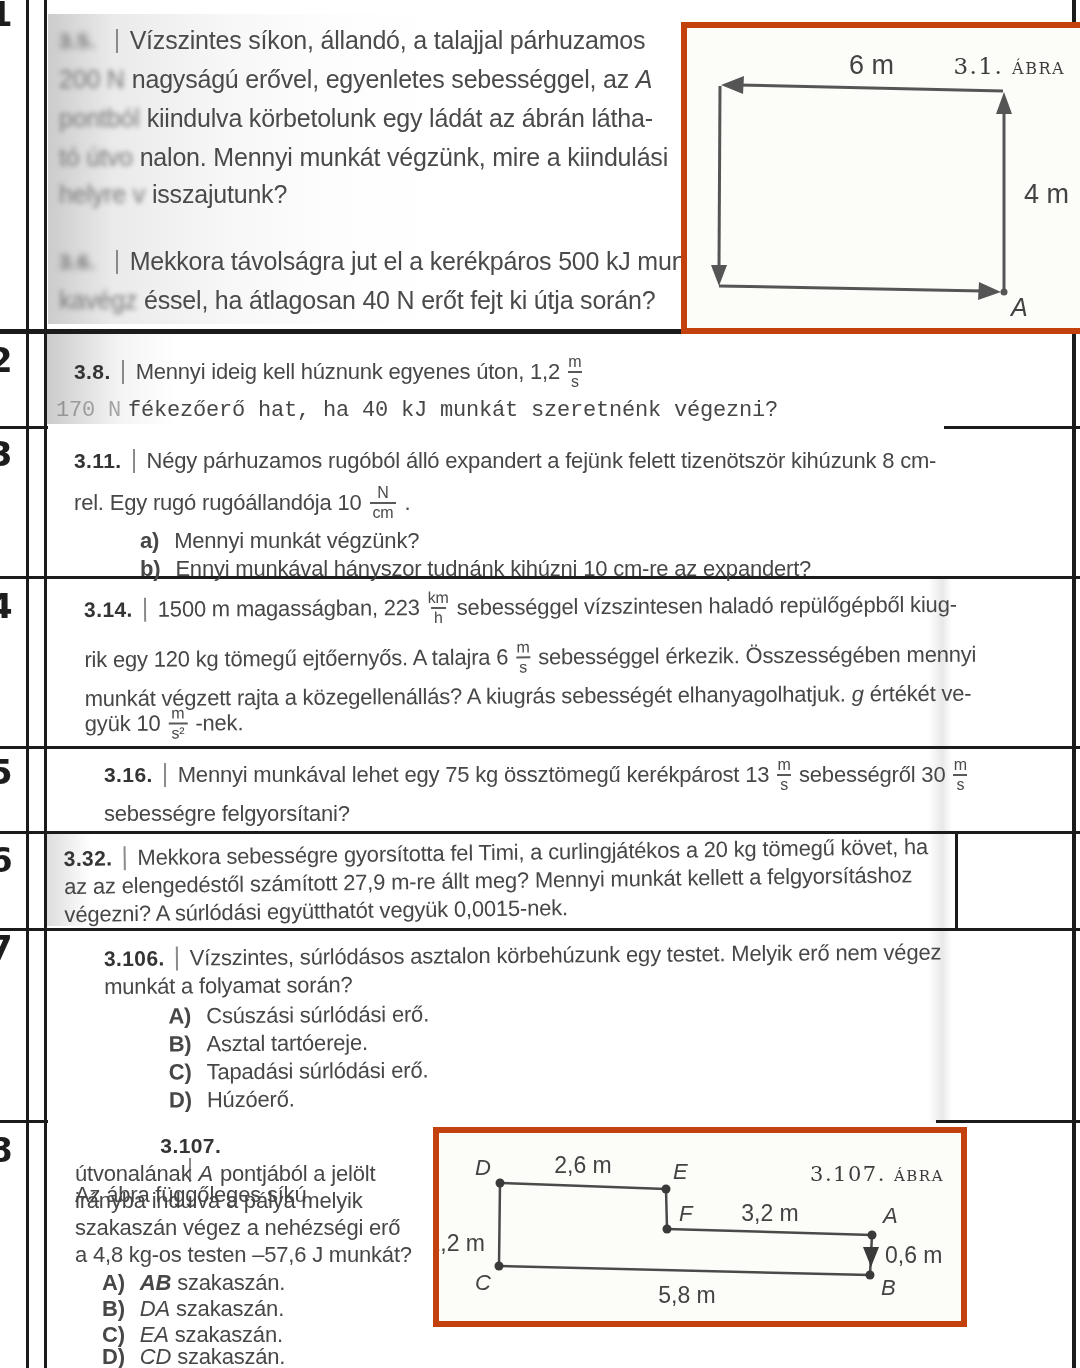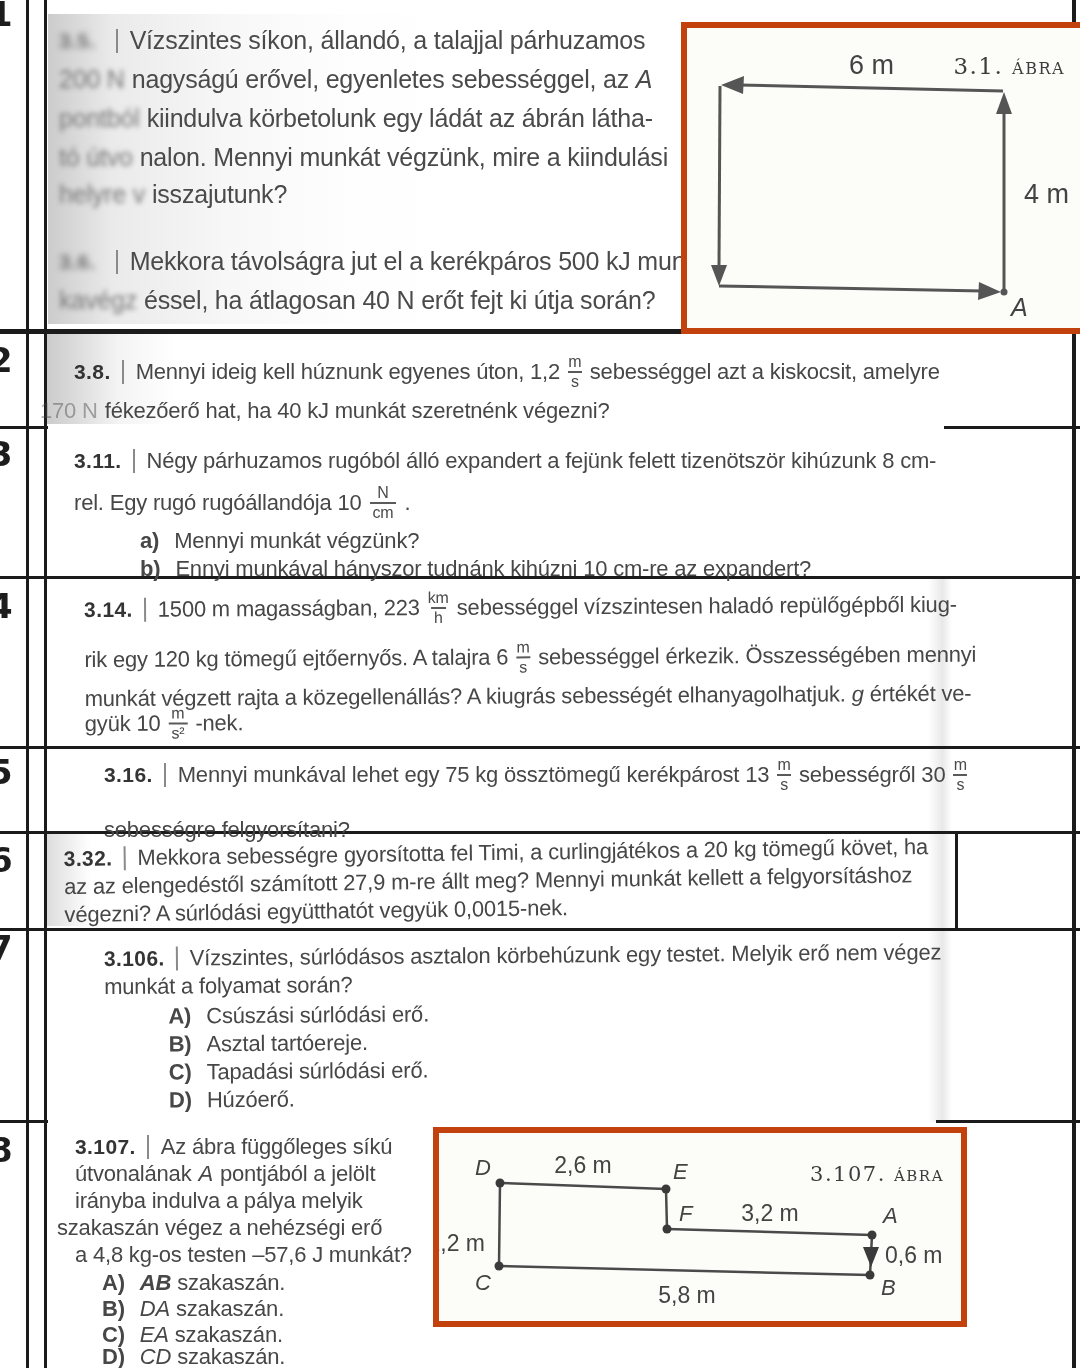--- a/index.html
+++ b/index.html
@@ -124,23 +124,22 @@
 
   <div>
     <div class="ln fx" style="left:74px;top:350px;height:44px;">
       <span class="pn">3.8.</span>
         <span class="pb"></span>
         <span>Mennyi ideig kell húznunk egyenes úton, 1,2</span>
         <span class="frac">
           <span class="fn">m</span>
           <span class="fd">s</span>
         </span>
-        <span>sebességgel azt a kiskocsit, amelyre</span>
-    </div>
-    <div class="ln" style="left:40px;top:398px;">
+    </div>
+    <div class="ln" style="left:56px;top:398px;font-family:Liberation Mono, monospace;">
       <span class="faded">170 N</span><span>fékezőerő hat, ha 40 kJ munkát szeretnénk végezni?</span>
     </div>
   </div>
 
   <div>
     <div class="ln fx" style="left:74px;top:448px;">
       <span class="pn">3.11.</span>
         <span class="pb"></span>
         <span>Négy párhuzamos rugóból álló expandert a fejünk felett tizenötször kihúzunk 8 cm-</span>
     </div>
@@ -200,21 +199,21 @@
         <span class="frac">
           <span class="fn">m</span>
           <span class="fd">s</span>
         </span>
         <span>sebességről 30</span>
         <span class="frac">
           <span class="fn">m</span>
           <span class="fd">s</span>
         </span>
     </div>
-    <div class="ln" style="left:104px;top:801px;margin-top:16px;">
+    <div class="ln" style="left:104px;top:801px;">
       <span>sebességre felgyorsítani?</span>
     </div>
   </div>
 
   <div style="position:absolute;left:0;top:0;width:1080px;height:0;transform:rotate(-0.8deg);transform-origin:70px 880px;">
     <div class="ln fx" style="left:64px;top:846px;">
       <span class="pn">3.32.</span>
         <span class="pb"></span>
         <span>Mekkora sebességre gyorsította fel Timi, a curlingjátékos a 20 kg tömegű követ, ha</span>
     </div>
@@ -243,32 +242,32 @@
     </div>
     <div class="ln" style="left:168px;top:1060px;">
       <span class="ol">C)</span><span>Tapadási súrlódási erő.</span>
     </div>
     <div class="ln" style="left:168px;top:1088px;">
       <span class="ol">D)</span><span>Húzóerő.</span>
     </div>
   </div>
 
   <div>
-    <div class="ln fx" style="left:75px;top:1134px;">
+    <div class="ln fx" style="left:75px;top:1134px;flex-direction:column;">
       <span class="pn">3.107.</span>
         <span class="pb"></span>
         <span>Az ábra függőleges síkú</span>
     </div>
     <div class="ln" style="left:75px;top:1161px;">
       <span>útvonalának</span><span class="it" style="margin:0 7px;">A</span><span>pontjából a jelölt</span>
     </div>
     <div class="ln" style="left:75px;top:1188px;">
       <span>irányba indulva a pálya melyik</span>
     </div>
-    <div class="ln" style="left:57px;top:1215px;">
+    <div class="ln" style="left:75px;top:1215px;">
       <span>szakaszán végez a nehézségi erő</span>
     </div>
     <div class="ln" style="left:75px;top:1242px;">
       <span>a 4,8 kg-os testen –57,6 J munkát?</span>
     </div>
     <div class="ln" style="left:102px;top:1270px;">
       <span class="ol">A)</span><span class="it" style="margin-right:6px;font-weight:bold;">AB</span><span>szakaszán.</span>
     </div>
     <div class="ln" style="left:102px;top:1296px;">
       <span class="ol">B)</span><span class="it" style="margin-right:6px;">DA</span><span>szakaszán.</span>

